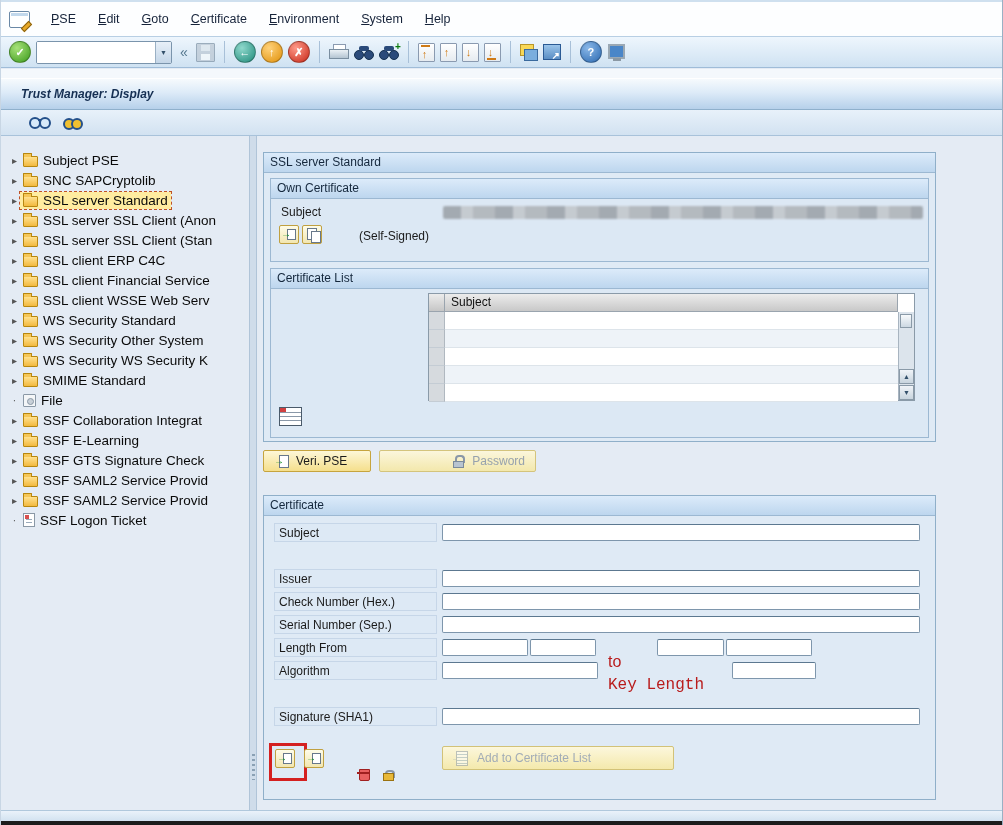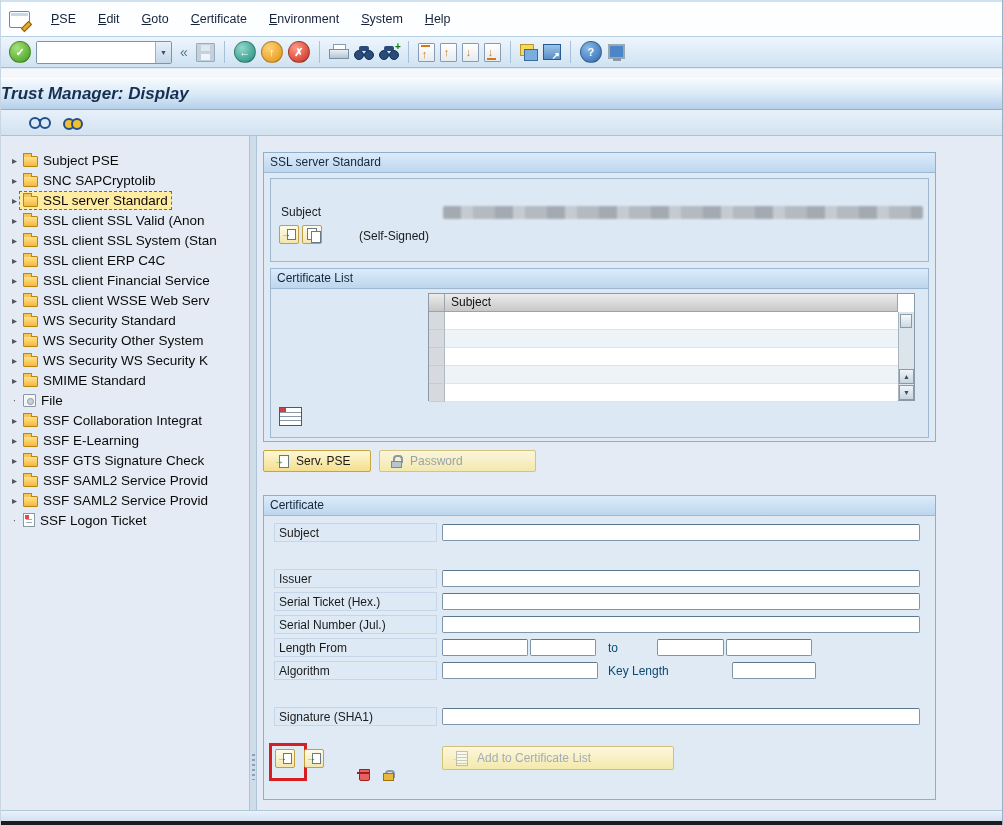--- a/index.html
+++ b/index.html
@@ -48,21 +48,21 @@
   .session::after{content:"";position:absolute;bottom:0;right:0;width:12px;height:10px;background:#7aaede;border:1px solid #3a6a9e;}
   .shortcut{width:16px;height:14px;background:linear-gradient(#9ac4ea,#5a8ec4);border:1px solid #2a5a94;position:relative;flex:none;}
   .shortcut i{position:absolute;right:0;bottom:-2px;color:#fff;font-size:10px;font-weight:bold;font-style:normal;}
   .monitor{width:19px;height:17px;position:relative;flex:none;}
   .monitor .mscreen{position:absolute;top:0;left:1px;right:1px;height:11px;background:#4a86c8;border:2px solid #9aa8b4;}
   .monitor .mstand{position:absolute;bottom:0;left:6px;width:8px;height:3px;background:#8a98a4;}
 
   
   .tb-spacer{position:absolute;top:69px;left:0;right:0;height:9px;background:#f4f8fc;}
   .titlebar{position:absolute;top:78px;left:0;right:0;height:32px;background:linear-gradient(180deg,#f6fafd 0%,#ddebf8 45%,#b6d0ea 100%);border-top:1px solid #fff;border-bottom:1px solid #8fb0cc;display:flex;align-items:center;box-sizing:border-box;}
-  .titlebar .t{font-size:17px;font-weight:bold;font-style:italic;color:#152f52;padding-left:0;}
+  .titlebar .t{font-size:12px;font-weight:bold;font-style:italic;color:#152f52;padding-left:20px;}
   .apptoolbar{position:absolute;top:110px;left:0;right:0;height:26px;background:linear-gradient(#e8f1fa,#d2e2f1);border-bottom:1px solid #a8c2da;display:flex;align-items:center;padding-left:28px;gap:12px;box-sizing:border-box;}
   .glasses{position:relative;width:22px;height:13px;flex:none;}
   .glasses::before,.glasses::after{content:"";position:absolute;bottom:0;width:8px;height:8px;border-radius:50%;border:2px solid #24508a;background:#d8eafa;}
   .glasses::before{left:0;}
   .glasses::after{right:0;}
   .glasses i{position:absolute;top:3px;left:9px;width:4px;height:2px;background:#24508a;}
   .appfind{position:relative;width:20px;height:15px;flex:none;}
   .appfind::before,.appfind::after{content:"";position:absolute;bottom:0;width:8px;height:8px;border-radius:50%;border:2px solid #24508a;background:#f0c030;}
   .appfind::before{left:0;}
   .appfind::after{right:0;}
@@ -120,44 +120,44 @@
   .vscroll{position:absolute;right:0;top:18px;bottom:0;width:16px;background:#dce4ec;border-left:1px solid #a8b4c0;box-sizing:border-box;}
   .vthumb{position:absolute;top:2px;left:1px;width:12px;height:14px;background:linear-gradient(#f8fafc,#ccd8e2);border:1px solid #8a9aa8;box-sizing:border-box;}
   .sb-btn{position:absolute;left:0;width:15px;height:15px;background:linear-gradient(#f0f4f8,#c8d4de);border:1px solid #8a9aa8;font-size:7px;color:#33506a;display:flex;align-items:center;justify-content:center;box-sizing:border-box;}
   .sb-up{bottom:16px;}
   .sb-down{bottom:0;}
 
   
   .btnrow{position:absolute;left:4px;top:304px;display:flex;gap:8px;align-items:center;}
   .sapbtn{display:inline-flex;align-items:center;gap:6px;height:22px;padding:0 10px;background:linear-gradient(#fdf7d8,#f5df8c);border:1px solid #c6a43e;border-radius:2px;font:12px "Liberation Sans",sans-serif;color:#1a1a1a;box-sizing:border-box;cursor:default;}
   .sapbtn.veri{width:108px;}
-  .sapbtn.pwd{width:157px;}
+  .sapbtn.pwd{width:157px;justify-content:flex-end;}
   .sapbtn.disabled{background:linear-gradient(#fbf6dc,#f3e8ac);border-color:#d4c47c;color:#97a2ad;}
   .bicon{position:relative;width:16px;height:15px;flex:none;}
   .bicon .doc{position:absolute;top:1px;left:5px;width:8px;height:11px;background:#fff;border:1px solid #68788a;}
   .bicon .garrow{position:absolute;left:0;top:1px;color:#0a8a1a;font-weight:bold;font-size:10px;}
   .locksm{position:relative;width:14px;height:15px;flex:none;}
   .locksm::before{content:"";position:absolute;top:1px;left:3px;width:6px;height:6px;border:2px solid #8a97a8;border-bottom:none;border-radius:4px 4px 0 0;}
   .locksm::after{content:"";position:absolute;bottom:1px;left:1px;width:11px;height:7px;background:#b8c4d0;border:1px solid #7a8a9a;box-sizing:border-box;}
 
   
   .frow{position:absolute;left:0;right:0;height:21px;}
   .r0{top:27px}.r1{top:50px}.r2{top:73px}.r3{top:96px}.r4{top:119px}.r5{top:142px}.r6{top:165px}.r7{top:188px}.r8{top:211px}
   .flabel{position:absolute;left:10px;width:163px;height:19px;line-height:19px;padding-left:4px;background:#dde9f5;border:1px solid #c6d6e8;font-size:12px;color:#1a1a1a;box-sizing:border-box;}
   .ffield{position:absolute;top:1px;height:17px;border:1px solid #7e96ac;border-top-color:#5c7890;background:#fff;border-radius:2px;font:12px "Liberation Sans",sans-serif;padding:0 3px;box-sizing:border-box;}
   .wide{left:178px;width:478px;}
   .sm1{left:178px;width:86px;}
   .sm2{left:266px;width:66px;}
   .sm3{left:393px;width:67px;}
   .sm4{left:462px;width:86px;}
   .alg{left:178px;width:156px;}
   .klf{left:468px;width:84px;}
-  .inline-lbl{position:absolute;top:3px;font-size:12px;color:#0c4a6e;}
+  .inline-lbl{position:absolute;top:15px;font-size:16px;color:#b91c1c;}
   .tolbl{left:344px;}
-  .kllbl{left:344px;}
+  .kllbl{left:344px;font-family:Liberation Mono, monospace;}
 
   
   .annot{position:absolute;left:5px;top:247px;width:32px;height:32px;border:3px solid #d42020;box-sizing:content-box;}
   .cbi{position:absolute;top:253px;}
   .cbi1{left:11px;}
   .cbi2{left:40px;}
   .cbi3{left:89px;}
   .cbi4{left:113px;}
   .trash{position:relative;width:20px;height:19px;border:1px solid transparent;}
   .trash .tbody{position:absolute;bottom:2px;left:5px;width:9px;height:10px;background:#e86060;border:1px solid #a02020;border-radius:0 0 2px 2px;}
@@ -280,28 +280,28 @@
           <span class="bullet">▸</span>
           <span class="ti-inner selected">
             <span class="ticon folder"></span>
             <span class="tlabel">SSL server Standard</span>
           </span>
         </div>
         <div class="tree-item">
           <span class="bullet">▸</span>
           <span class="ti-inner">
             <span class="ticon folder"></span>
-            <span class="tlabel">SSL client SSL Valid (Anon</span>
-          </span>
-        </div>
-        <div class="tree-item">
-          <span class="bullet">▸</span>
-          <span class="ti-inner">
-            <span class="ticon folder"></span>
-            <span class="tlabel">SSL client SSL System (Stan</span>
+            <span class="tlabel">SSL server SSL Client (Anon</span>
+          </span>
+        </div>
+        <div class="tree-item">
+          <span class="bullet">▸</span>
+          <span class="ti-inner">
+            <span class="ticon folder"></span>
+            <span class="tlabel">SSL server SSL Client (Stan</span>
           </span>
         </div>
         <div class="tree-item">
           <span class="bullet">▸</span>
           <span class="ti-inner">
             <span class="ticon folder"></span>
             <span class="tlabel">SSL client ERP C4C</span>
           </span>
         </div>
         <div class="tree-item">
@@ -400,20 +400,21 @@
     <div class="splitter">
         <span class="dots"></span>
       </div>
 
     <div class="content">
 
       <div class="groupbox gb1">
         <div class="gb-header">SSL server Standard</div>
 
         <div class="subgroup own-cert">
+          <div class="gb-header">Own Certificate</div>
           <span class="lbl oc-subject-lbl">Subject</span>
           <span class="redacted"></span>
           <div class="oc-icons">
             <span class="mini-btn">
                 <span class="doc"></span>
                 <span class="garrow">→</span>
               </span>
             <span class="mini-btn">
                 <span class="doc2"></span>
                 <span class="doc2b"></span>
@@ -460,45 +461,45 @@
           <span class="tblicon"></span>
         </div>
       </div>
 
       <div class="btnrow">
         <button class="sapbtn veri">
           <span class="bicon">
               <span class="doc"></span>
               <span class="garrow">→</span>
             </span>
-          <span>Serv. PSE</span>
+          <span>Veri. PSE</span>
         </button>
         <button class="sapbtn pwd disabled">
           <span class="locksm"></span>
           <span>Password</span>
         </button>
       </div>
 
       <div class="groupbox gb2">
         <div class="gb-header">Certificate</div>
 
         <div class="frow r0">
             <div class="flabel">Subject</div>
             <input class="ffield wide" value="" style="">
           </div>
         <div class="frow r2">
             <div class="flabel">Issuer</div>
             <input class="ffield wide" value="" style="">
           </div>
         <div class="frow r3">
-            <div class="flabel">Serial Ticket (Hex.)</div>
+            <div class="flabel">Check Number (Hex.)</div>
             <input class="ffield wide" value="" style="">
           </div>
         <div class="frow r4">
-            <div class="flabel">Serial Number (Jul.)</div>
+            <div class="flabel">Serial Number (Sep.)</div>
             <input class="ffield wide" value="" style="">
           </div>
         <div class="frow r5">
           <div class="flabel">Length From</div>
           <input class="ffield sm1" value="" style="">
           <input class="ffield sm2" value="" style="">
           <span class="inline-lbl tolbl">to</span>
           <input class="ffield sm3" value="" style="">
           <input class="ffield sm4" value="" style="">
         </div>

